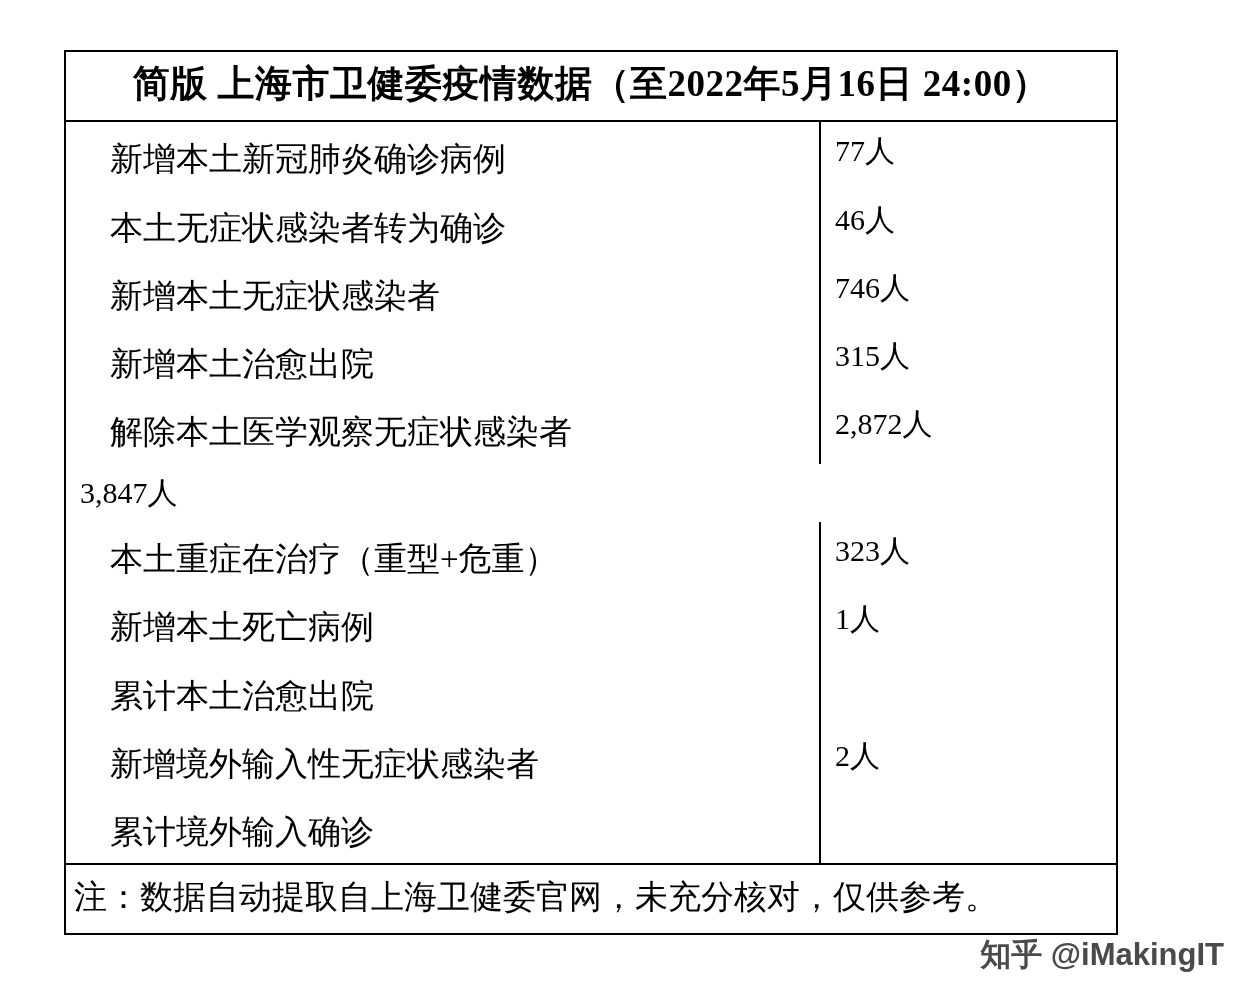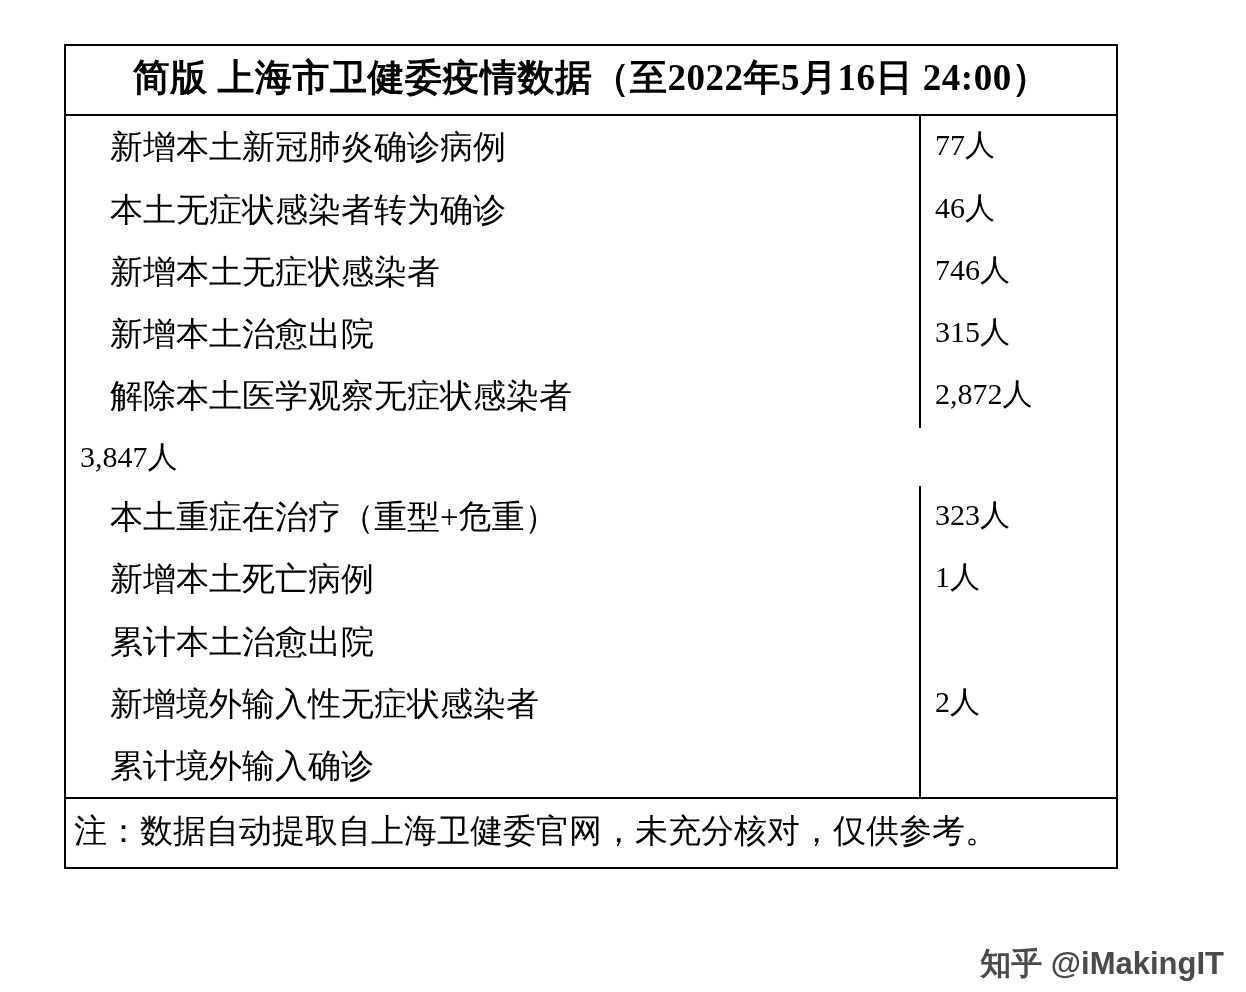--- a/index.html
+++ b/index.html
@@ -12,21 +12,21 @@
     height: 992px;
     font-family: "Liberation Serif", "DejaVu Serif", serif;
     color: #000000;
     position: relative;
     overflow: hidden;
   }
 
   .table-wrap {
     position: absolute;
     left: 64px;
-    top: 44px;
+    top: 50px;
     width: 1054px;
     border: 2px solid #000000;
     box-sizing: border-box;
     background: #ffffff;
   }
 
   .title-row {
     border-bottom: 2px solid #000000;
     text-align: center;
     padding: 10px 0 14px 0;
@@ -41,23 +41,23 @@
 
   .data-body {
     border-bottom: 2px solid #000000;
   }
 
   .data-row {
     display: flex;
     align-items: stretch;
   }
   .cell-label {
-    width: 855px;
+    width: 755px;
     box-sizing: border-box;
-    padding: 11px 0 11px 44px;
+    padding: 17px 0 11px 44px;
     font-size: 33px;
     line-height: 1.22;
     border-right: 2px solid #000000;
     white-space: nowrap;
   }
   .cell-value {
     flex: 1;
     box-sizing: border-box;
     padding: 11px 0 11px 14px;
     font-size: 30px;
@@ -68,21 +68,21 @@
   .note-row {
     padding: 12px 0 14px 8px;
     font-size: 33px;
     line-height: 1.25;
     white-space: nowrap;
   }
 
   .watermark {
     position: absolute;
     right: 22px;
-    bottom: 7px;
+    bottom: 16px;
     font-size: 31px;
     font-weight: bold;
     color: #4a4a4a;
     font-family: "Liberation Sans", sans-serif;
     white-space: nowrap;
   }
 </style>
 </head>
 <body>
 

